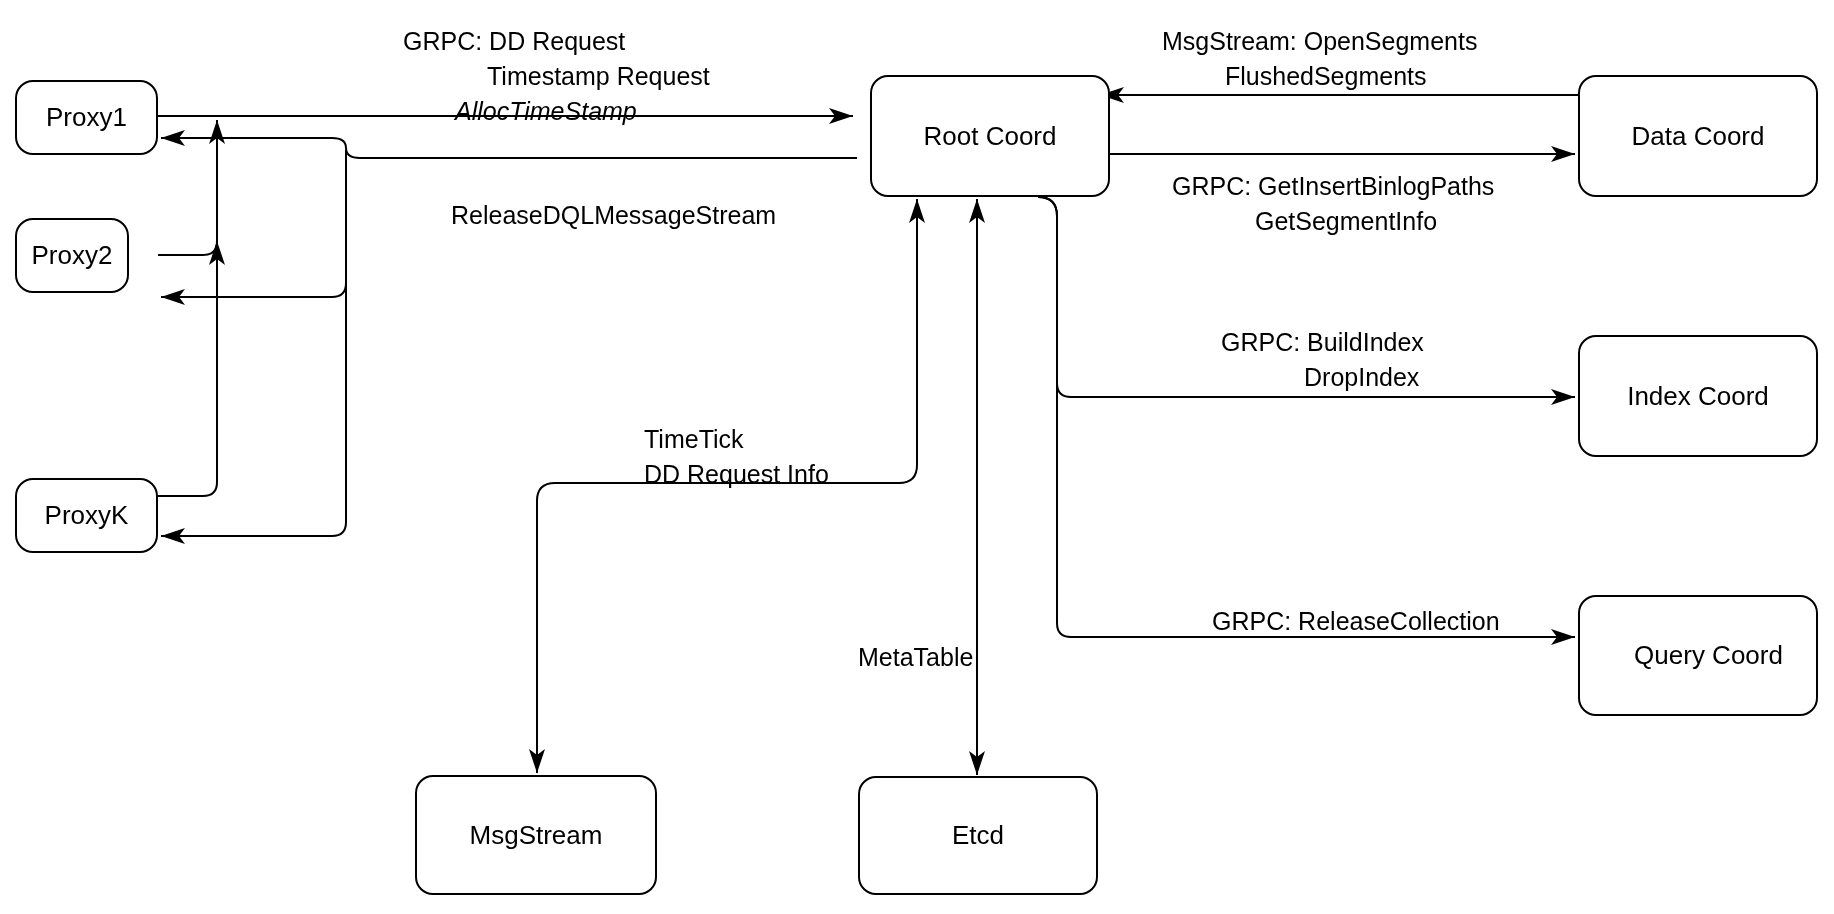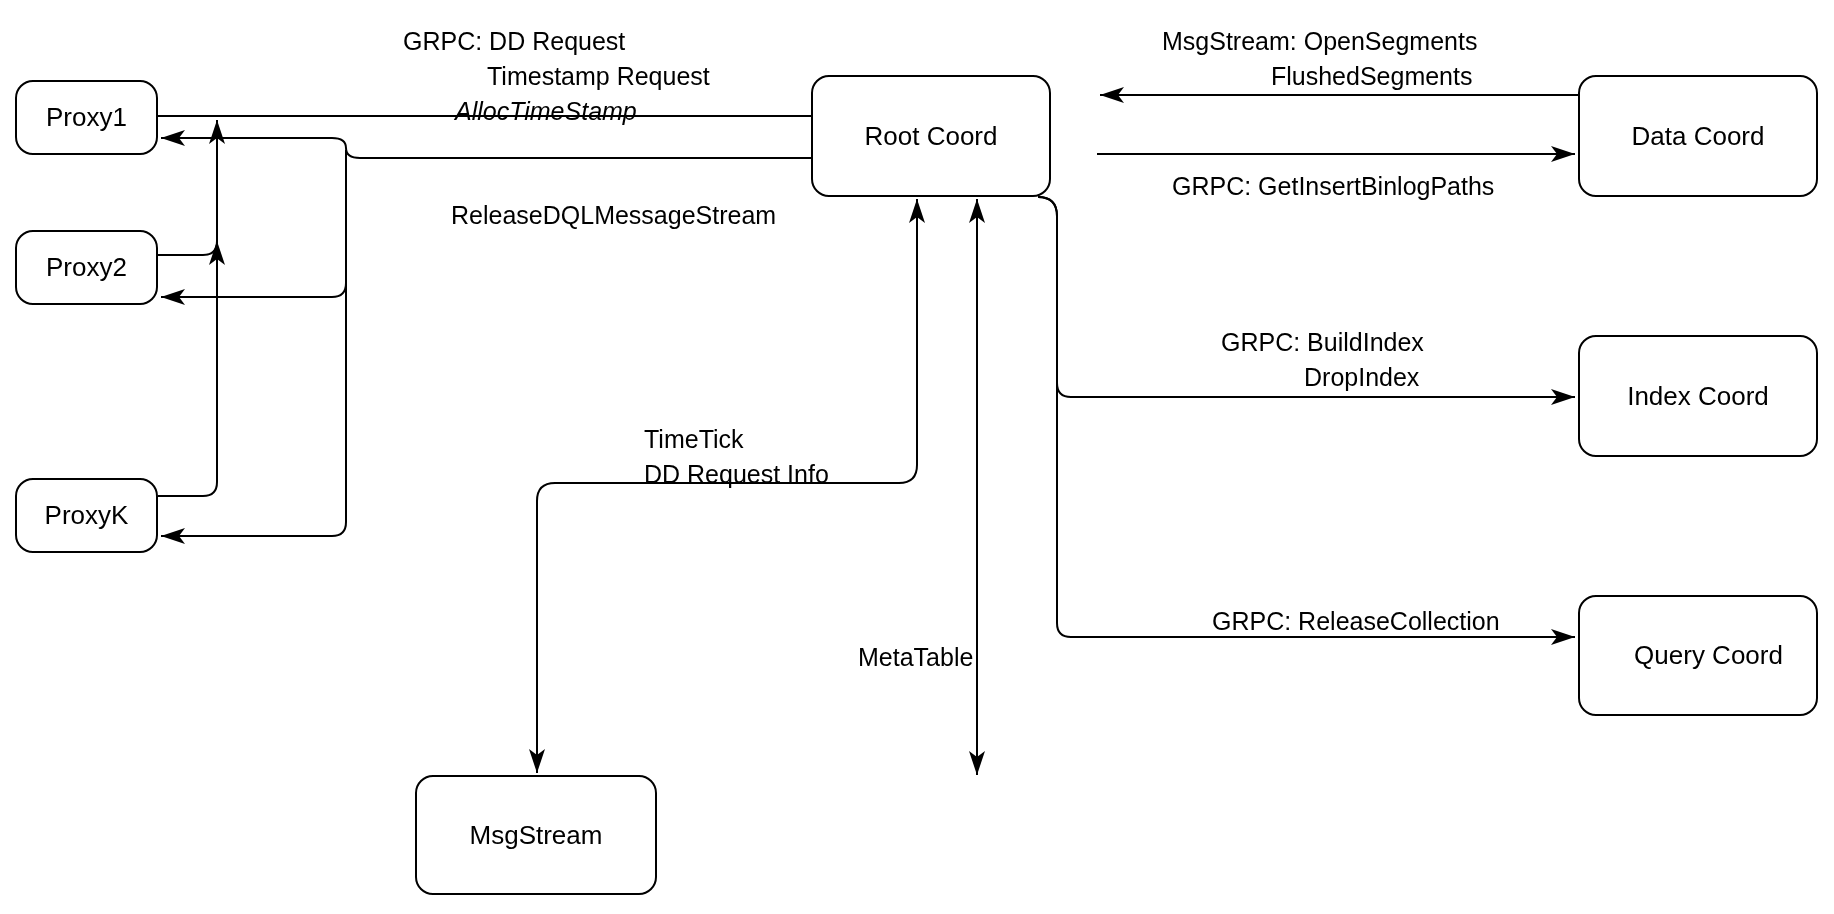--- a/index.html
+++ b/index.html
@@ -71,66 +71,70 @@
 
     <path d="M 917 199 L 917 465 Q 917 483 899 483 L 555 483 Q 537 483 537 501 L 537 773" fill="none" stroke="#000000" stroke-width="2" marker-start="url(#arr)" marker-end="url(#arr)"></path>
 
     <path d="M 977 199 L 977 775" fill="none" stroke="#000000" stroke-width="2" marker-start="url(#arr)" marker-end="url(#arr)"></path>
   </svg>
 
   <div class="node" style="left:15px; top:80px; width:143px; height:75px;">
     <span>Proxy1</span>
   </div>
 
-  <div class="node" style="left:15px; top:230px; width:143px; height:75px;">
+  <div class="node" style="left:15px; top:218px; width:114px; height:75px;">
     <span>Proxy2</span>
   </div>
 
   <div class="node" style="left:15px; top:478px; width:143px; height:75px;">
     <span>ProxyK</span>
   </div>
 
-  <div class="node" style="left:811px; top:75px; width:240px; height:122px;">
+  <div class="node" style="left:870px; top:75px; width:240px; height:122px;">
     <span>Root Coord</span>
   </div>
 
   <div class="node" style="left:1578px; top:75px; width:240px; height:122px;">
     <span>Data Coord</span>
   </div>
 
   <div class="node" style="left:1578px; top:335px; width:240px; height:122px;">
     <span>Index Coord</span>
   </div>
 
   <div class="node" style="left:1578px; top:595px; width:240px; height:121px;padding-left:21px;">
     <span>Query Coord</span>
   </div>
 
   <div class="node" style="left:415px; top:775px; width:242px; height:120px;">
     <span>MsgStream</span>
   </div>
 
+  <div class="node" style="left:858px; top:776px; width:240px; height:119px;">
+    <span>Etcd</span>
+  </div>
 
   <div class="edge-label" style="left:403px; top:24px;">
     <div>GRPC: DD Request</div>
     <div style="margin-left:84px;">Timestamp Request</div>
     <div style="margin-left:52px;font-style:italic;">AllocTimeStamp</div>
   </div>
 
   <div class="edge-label" style="left:383px; top:198px;">
     <div style="margin-left:68px;">ReleaseDQLMessageStream</div>
   </div>
 
   <div class="edge-label" style="left:1162px; top:24px;">
     <div>MsgStream: OpenSegments</div>
-    <div style="margin-left:104px;text-align:center;">FlushedSegments</div>
+    <div style="margin-left:63px;">FlushedSegments</div>
   </div>
 
   <div class="edge-label" style="left:1172px; top:169px;">
     <div>GRPC: GetInsertBinlogPaths</div>
+    <div style="margin-left:83px;">GetSegmentInfo</div>
   </div>
 
   <div class="edge-label" style="left:1212px; top:604px;">
     <div>GRPC: ReleaseCollection</div>
   </div>
 
   <div class="edge-label" style="left:1221px; top:325px;">
     <div>GRPC: BuildIndex</div>
     <div style="margin-left:83px;">DropIndex</div>
   </div>

